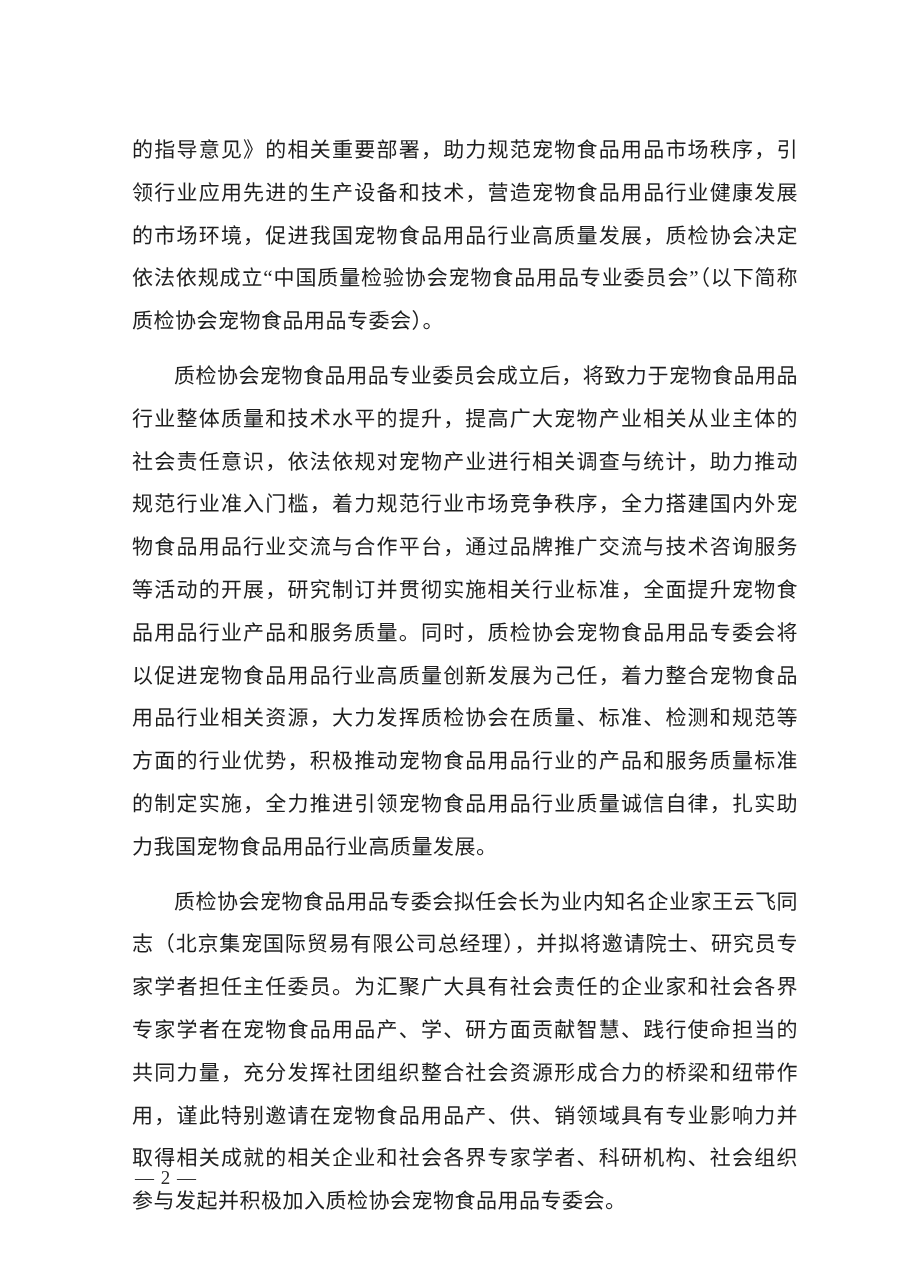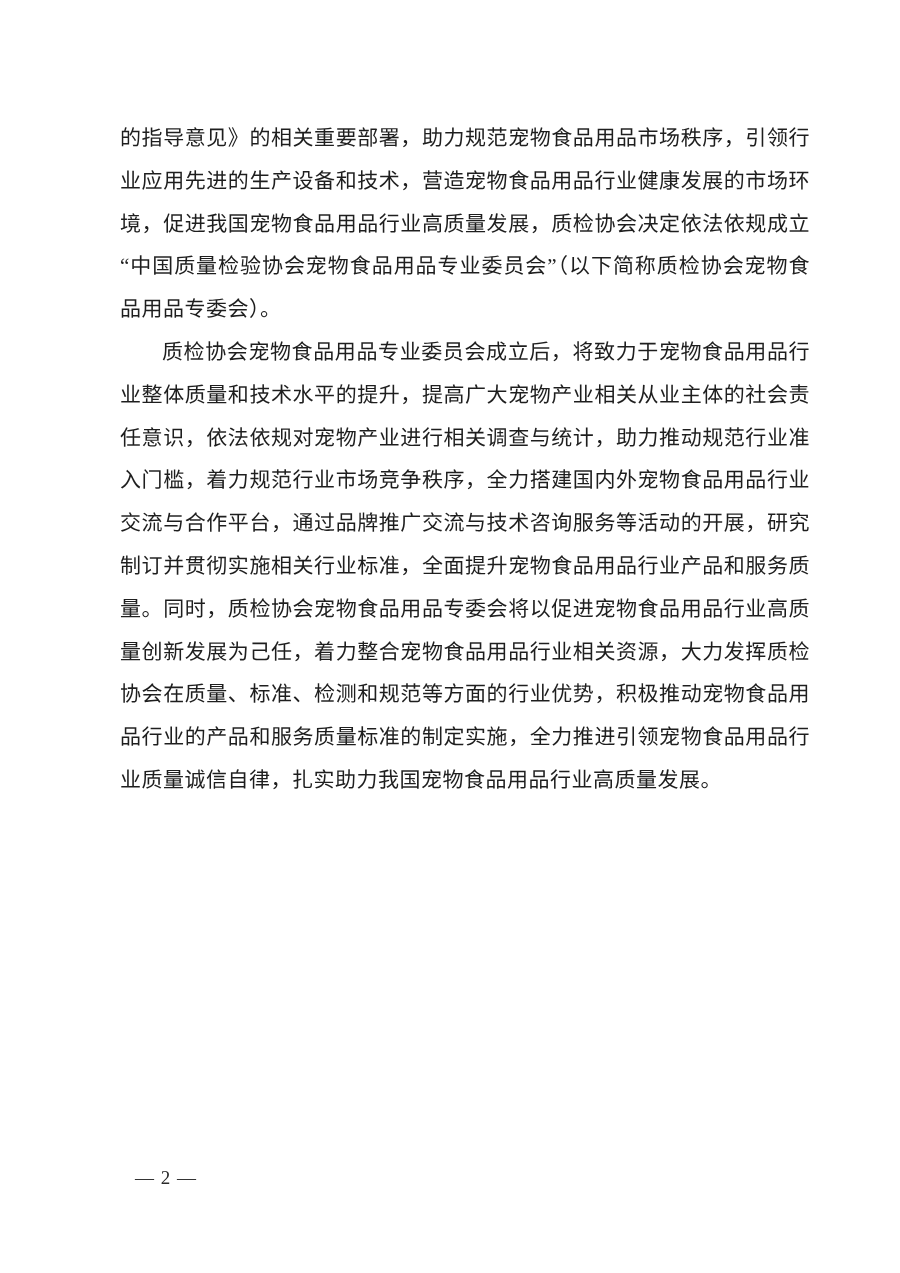--- a/index.html
+++ b/index.html
@@ -21,21 +21,21 @@
     width: 690px;
     font-family: "Liberation Serif", "DejaVu Serif", serif;
     font-size: 21px;
     line-height: 42.8px;
     letter-spacing: 0.5px;
     color: #1e1e1e;
     text-align: justify;
     font-weight: 400;
   }
   .para {
-    margin: 0;
+    margin: 12px;
     padding: 0;
     text-indent: 2em;
   }
   .para.no-indent {
     text-indent: 0;
   }
   .page-number {
     position: absolute;
     left: 135px;
     top: 1166px;
@@ -46,15 +46,16 @@
     color: #2a2a2a;
   }
 </style>
 </head>
 <body>
 
 <div class="page">
   <div class="text-block">
     <p class="para no-indent">的指导意见》的相关重要部署，助力规范宠物食品用品市场秩序，引领行业应用先进的生产设备和技术，营造宠物食品用品行业健康发展的市场环境，促进我国宠物食品用品行业高质量发展，质检协会决定依法依规成立“中国质量检验协会宠物食品用品专业委员会”（以下简称质检协会宠物食品用品专委会）。</p>
     <p class="para">质检协会宠物食品用品专业委员会成立后，将致力于宠物食品用品行业整体质量和技术水平的提升，提高广大宠物产业相关从业主体的社会责任意识，依法依规对宠物产业进行相关调查与统计，助力推动规范行业准入门槛，着力规范行业市场竞争秩序，全力搭建国内外宠物食品用品行业交流与合作平台，通过品牌推广交流与技术咨询服务等活动的开展，研究制订并贯彻实施相关行业标准，全面提升宠物食品用品行业产品和服务质量。同时，质检协会宠物食品用品专委会将以促进宠物食品用品行业高质量创新发展为己任，着力整合宠物食品用品行业相关资源，大力发挥质检协会在质量、标准、检测和规范等方面的行业优势，积极推动宠物食品用品行业的产品和服务质量标准的制定实施，全力推进引领宠物食品用品行业质量诚信自律，扎实助力我国宠物食品用品行业高质量发展。</p>
+    <p class="para">质检协会宠物食品用品专委会拟任会长为业内知名企业家王云飞同志（北京集宠国际贸易有限公司总经理），并拟将邀请院士、研究员专家学者担任主任委员。为汇聚广大具有社会责任的企业家和社会各界专家学者在宠物食品用品产、学、研方面贡献智慧、践行使命担当的共同力量，充分发挥社团组织整合社会资源形成合力的桥梁和纽带作用，谨此特别邀请在宠物食品用品产、供、销领域具有专业影响力并取得相关成就的相关企业和社会各界专家学者、科研机构、社会组织参与发起并积极加入质检协会宠物食品用品专委会。</p>
   </div>
   <div class="page-number">— 2 —</div>
 </div>
 
 </body></html>

